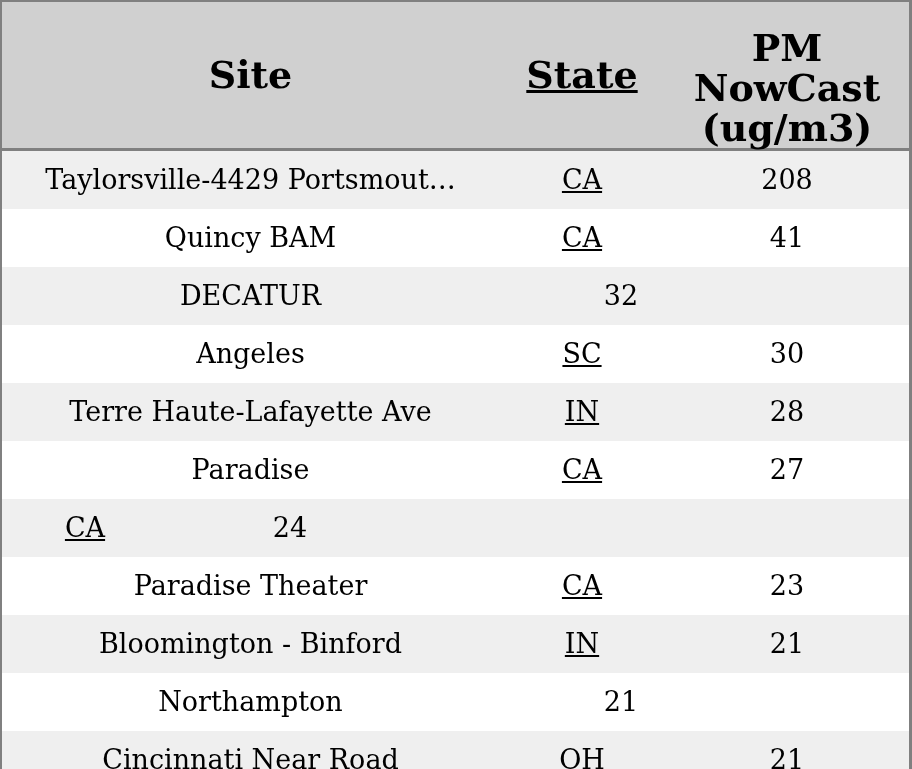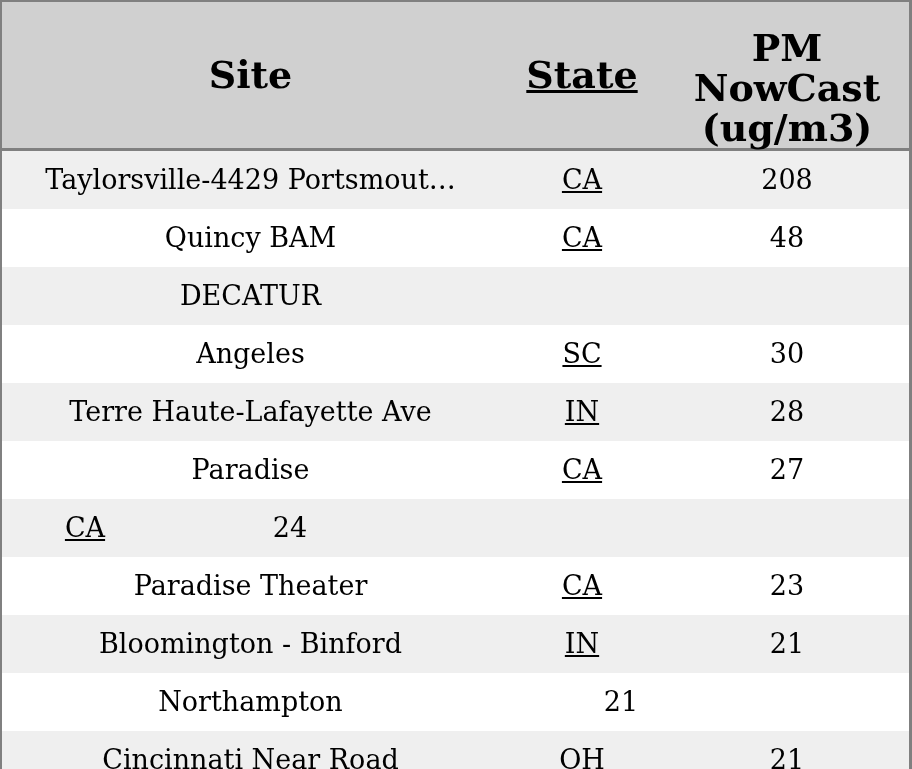--- a/index.html
+++ b/index.html
@@ -85,24 +85,25 @@
   </div>
   <div class="tbody">
       <div class="trow">
         <div class="cell col-site">Taylorsville-4429 Portsmout…</div>
         <div class="cell col-state">CA</div>
         <div class="cell col-pm">208</div>
       </div>
       <div class="trow">
         <div class="cell col-site">Quincy BAM</div>
         <div class="cell col-state">CA</div>
-        <div class="cell col-pm">48</div>
+        <div class="cell col-pm">41</div>
       </div>
       <div class="trow">
         <div class="cell col-site">DECATUR</div>
+        <div class="cell col-pm">32</div>
       </div>
       <div class="trow">
         <div class="cell col-site">Angeles</div>
         <div class="cell col-state">SC</div>
         <div class="cell col-pm">30</div>
       </div>
       <div class="trow">
         <div class="cell col-site">Terre Haute-Lafayette Ave</div>
         <div class="cell col-state">IN</div>
         <div class="cell col-pm">28</div>

